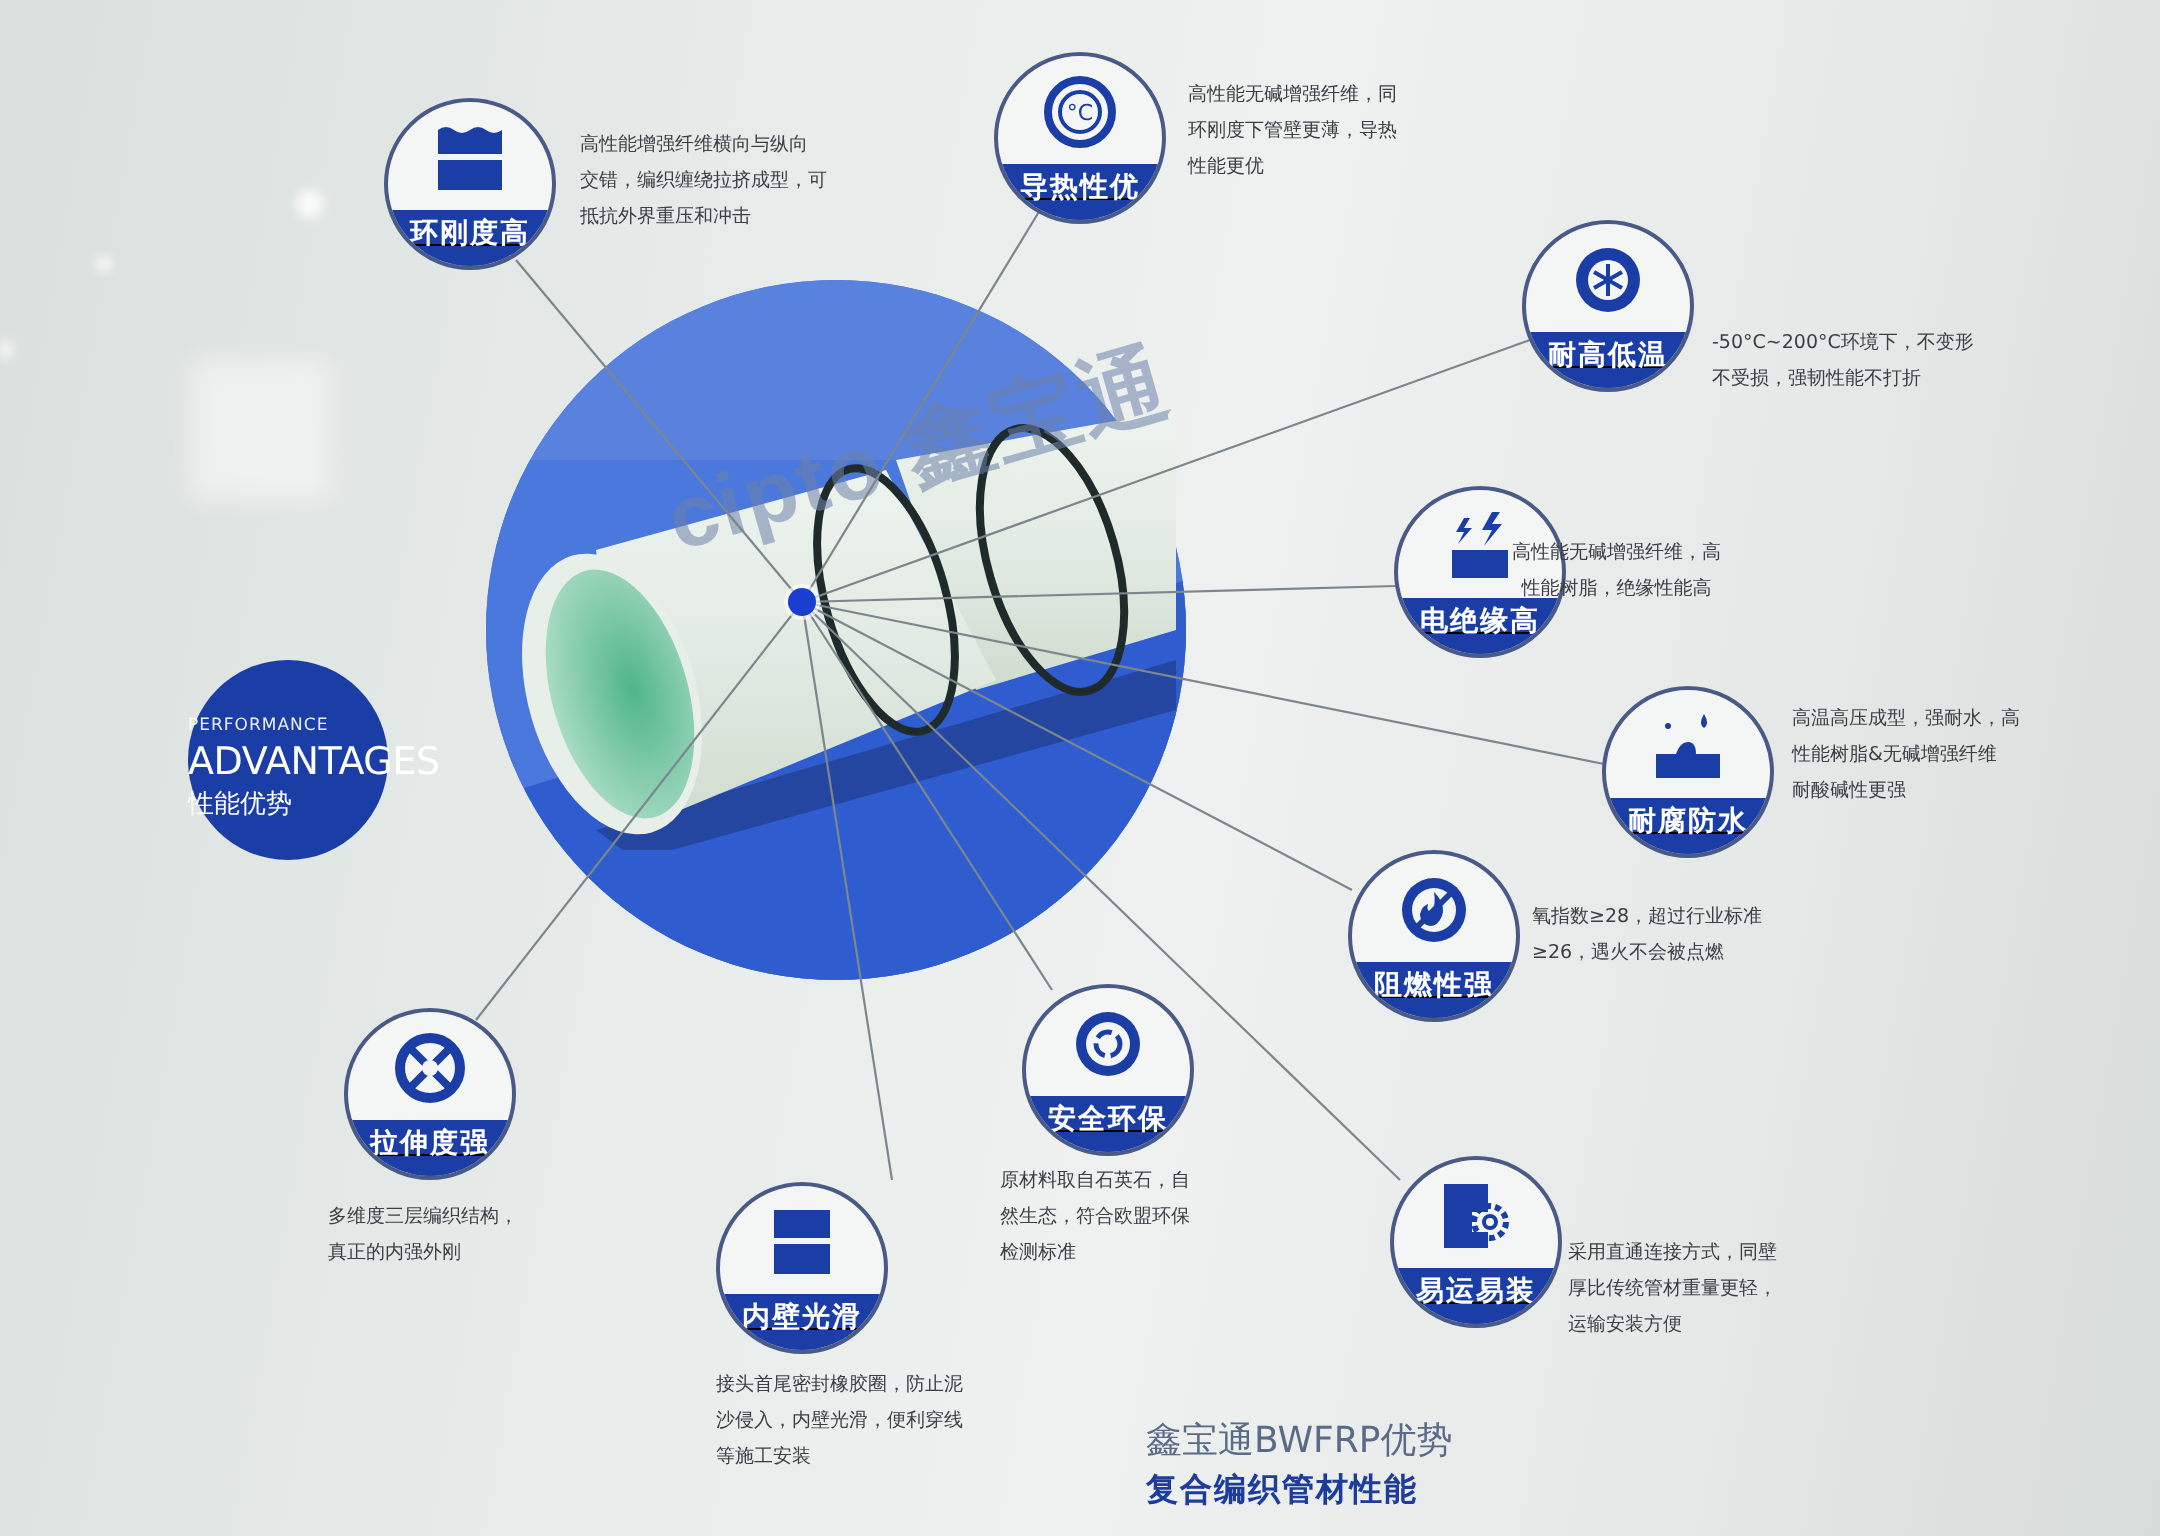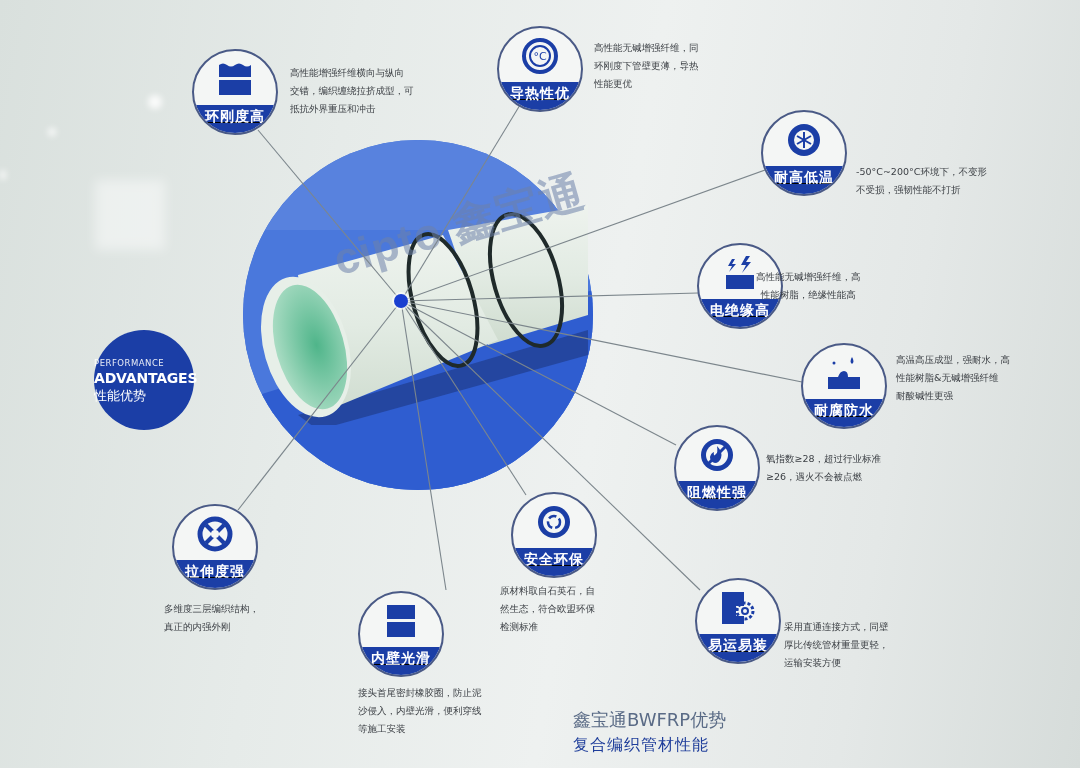--- a/index.html
+++ b/index.html
@@ -19,24 +19,24 @@
   .badge{position:absolute;width:86px;height:86px;border-radius:50%;background:#f4f6f5;
     border:2px solid #4a5a86;overflow:hidden;box-sizing:border-box;}
   .badge .band{position:absolute;left:0;right:0;bottom:0;height:34%;background:#1b3ea6;
     border-top:3px solid #f4f6f5;display:flex;align-items:center;justify-content:center;text-decoration:underline;}
   .badge .band span{color:#fff;font-weight:bold;font-size:14px;letter-spacing:1px;padding-bottom:4px;}
   .badge .ico{position:absolute;left:50%;top:10px;transform:translateX(-50%);width:40px;height:36px;}
   .desc{position:absolute;font-size:9.5px;line-height:18px;color:#3b3f44;white-space:nowrap;}
   .adv{position:absolute;left:94px;top:330px;width:100px;height:100px;border-radius:50%;
     background:#1b3ea6;color:#fff;text-align:left;}
   .adv .l1{font-size:8.5px;margin-top:28px;letter-spacing:.5px;opacity:.9;}
-  .adv .l2{font-weight:bold;font-size:14px;margin-top:2px;letter-spacing:-.2px;}
+  .adv .l2{font-weight:normal;font-size:19px;margin-top:2px;letter-spacing:-.2px;}
   .adv .l3{font-size:13px;margin-top:1px;}
   .footer1{position:absolute;left:573px;top:708px;font-size:18px;color:#5a6b86;}
-  .footer2{position:absolute;left:573px;top:735px;font-size:16px;font-weight:normal;color:#1e3d9a;letter-spacing:1px;}
+  .footer2{position:absolute;left:573px;top:735px;font-size:16px;font-weight:bold;color:#1e3d9a;letter-spacing:1px;}
 </style>
 </head>
 <body>
 
 <div class="glare" style="left:148px;top:95px;width:14px;height:14px;"></div>
 <div class="glare" style="left:48px;top:128px;width:8px;height:8px;"></div>
 <div class="glare" style="left:0px;top:170px;width:6px;height:10px;"></div>
 <div class="panel-glare" style="left:95px;top:180px;width:70px;height:70px;"></div>
 
 <div class="hero">

